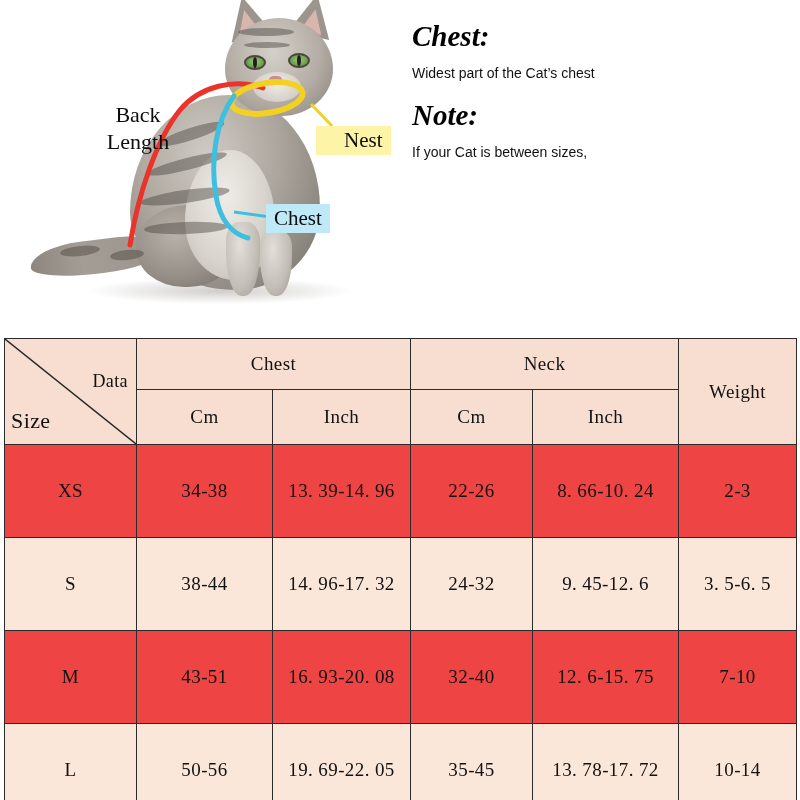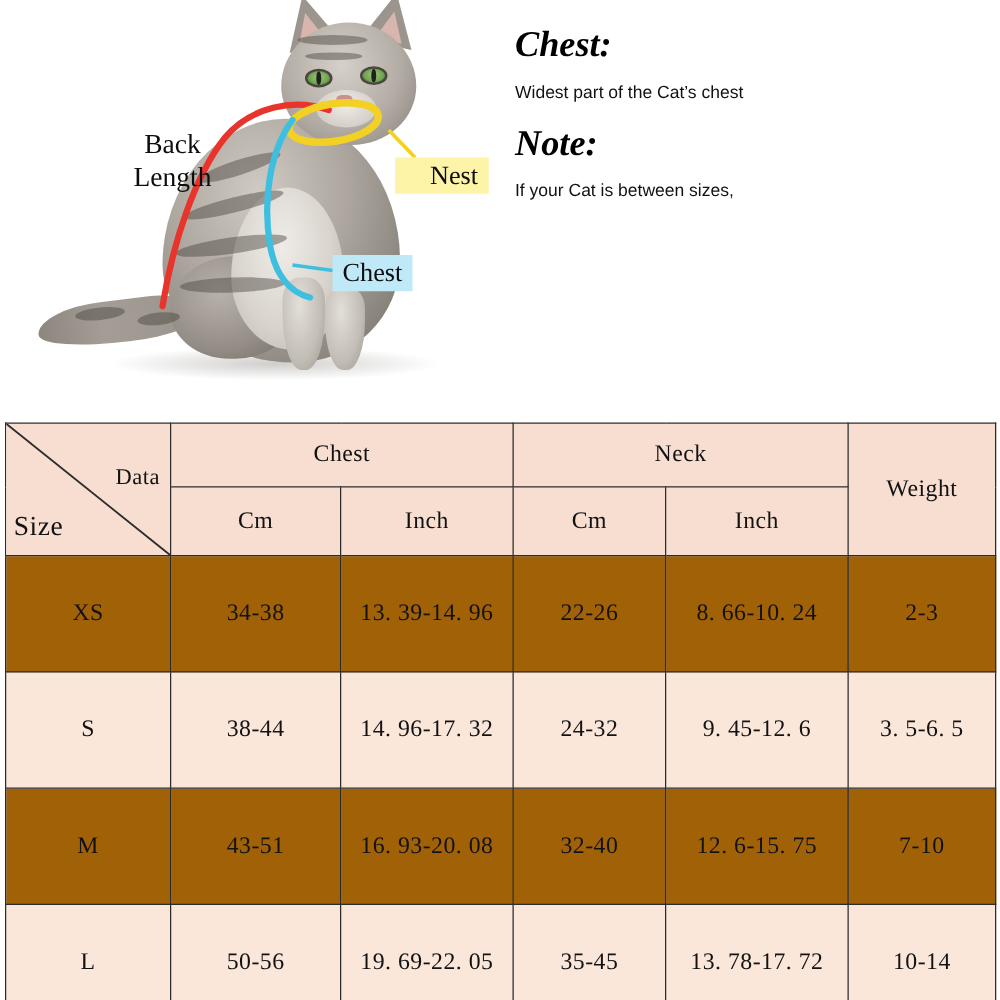--- a/index.html
+++ b/index.html
@@ -219,21 +219,21 @@
   }
   table.size-table td, table.size-table th {
     border: 1px solid #2b2b2b;
     text-align: center;
     font-weight: normal;
     font-size: 19px;
     color: #121212;
     letter-spacing: 0.4px;
   }
   .hdr { background: #f7ded0; }
-  .row-a { background: #a16207; }
+  .row-a { background: #ef4444; }
   .row-b { background: #fbe6da; }
   td.corner {
     position: relative;
     background: #f7ded0;
     padding: 0;
     height: 100px;
   }
   .corner-line {
     position: absolute; left: 0; top: 0; width: 100%; height: 100%;
   }

